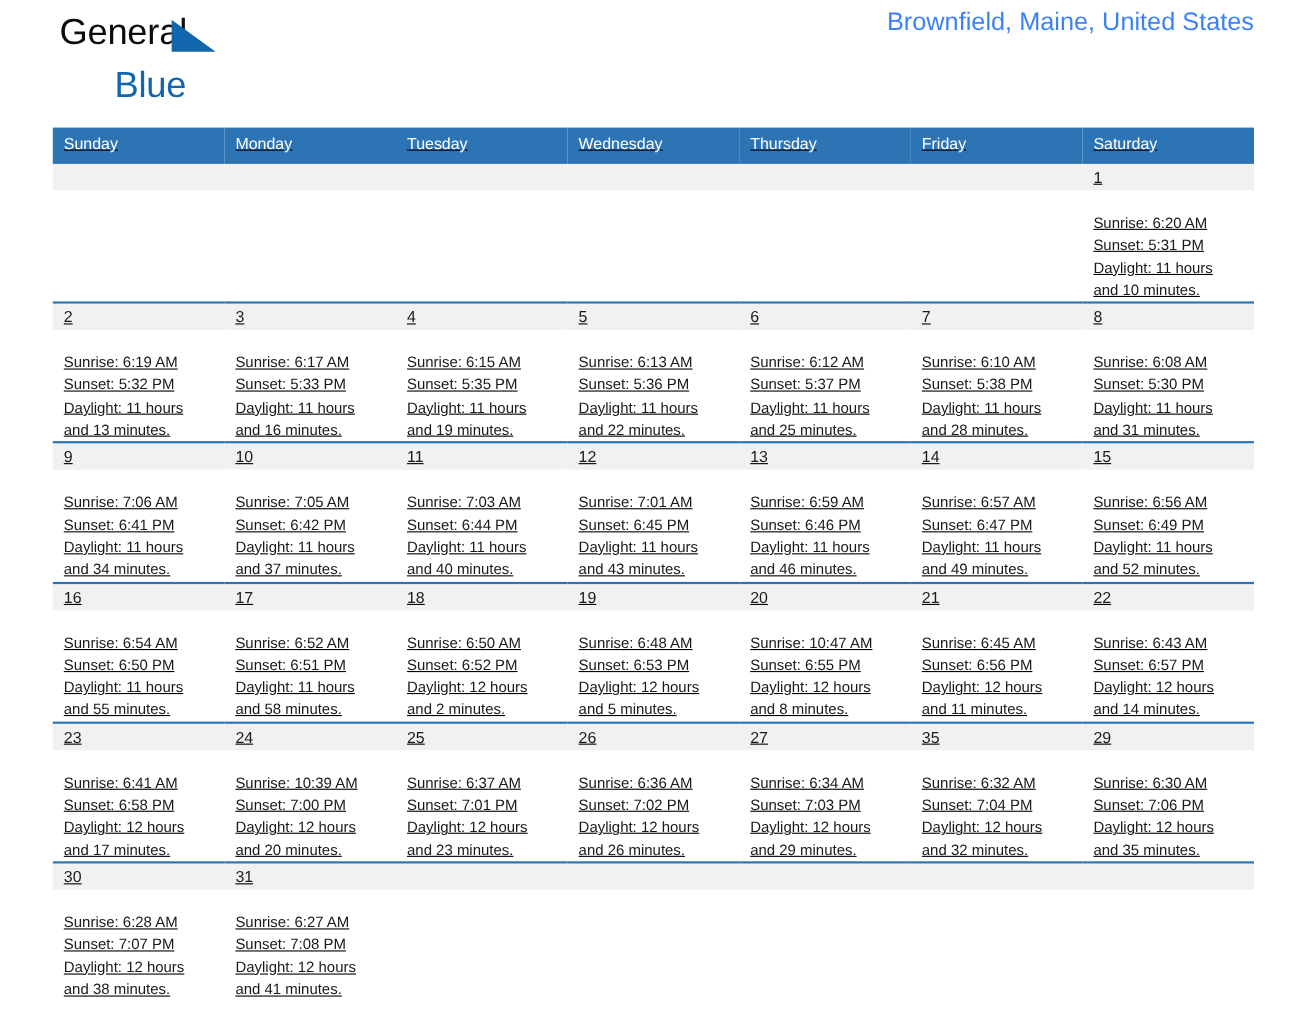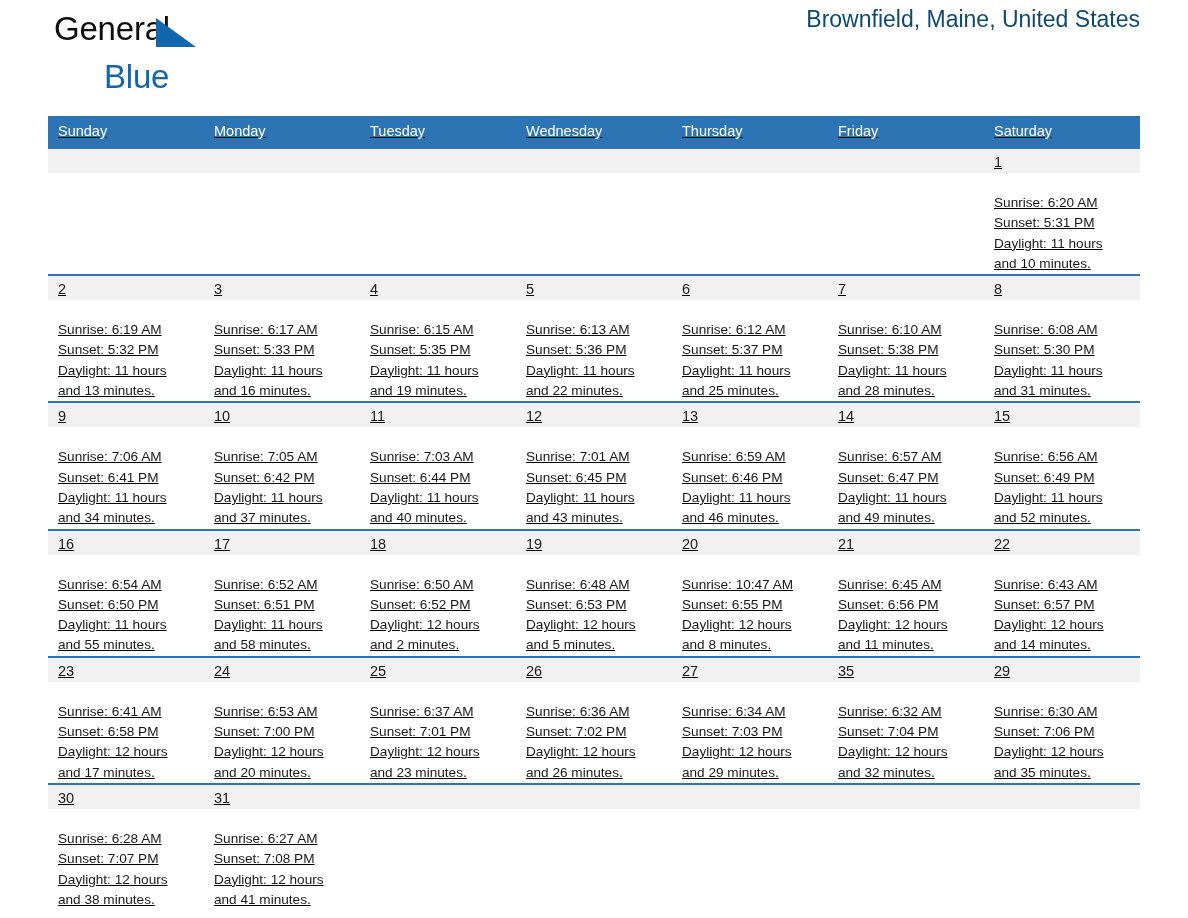--- a/index.html
+++ b/index.html
@@ -68,21 +68,21 @@
     font-size: 39px;
     font-weight: normal;
     color: #141414;
     line-height: 48px;
     margin: 8px 0 0 0;
     letter-spacing: 0px;
   }
   .location-title {
     font-size: 23px;
     font-weight: normal;
-    color: #0c4a6e;
+    color: #3b82f6;
     line-height: 30px;
     margin: 4px 0 0 0;
   }
 
   
   .calendar {
     margin: 6px 48px 0 48px;
     width: 1092px;
     border-collapse: collapse;
     table-layout: fixed;
@@ -399,21 +399,21 @@
             <div class="cell-body">
               <div class="cell-line">Sunrise: 6:41 AM</div>
               <div class="cell-line">Sunset: 6:58 PM</div>
               <div class="cell-line">Daylight: 12 hours</div>
               <div class="cell-line">and 17 minutes.</div>
             </div>
           </td>
           <td>
             <div class="daynum-bar">24</div>
             <div class="cell-body">
-              <div class="cell-line">Sunrise: 6:53 AM</div>
+              <div class="cell-line">Sunrise: 10:39 AM</div>
               <div class="cell-line">Sunset: 7:00 PM</div>
               <div class="cell-line">Daylight: 12 hours</div>
               <div class="cell-line">and 20 minutes.</div>
             </div>
           </td>
           <td>
             <div class="daynum-bar">25</div>
             <div class="cell-body">
               <div class="cell-line">Sunrise: 6:37 AM</div>
               <div class="cell-line">Sunset: 7:01 PM</div>

